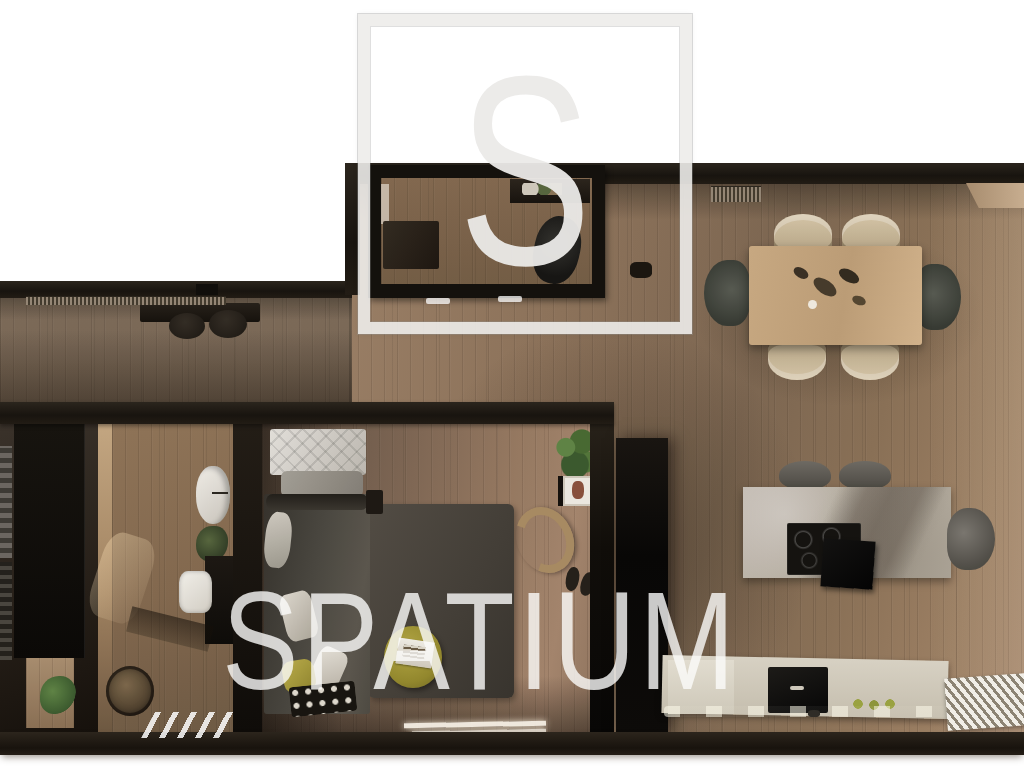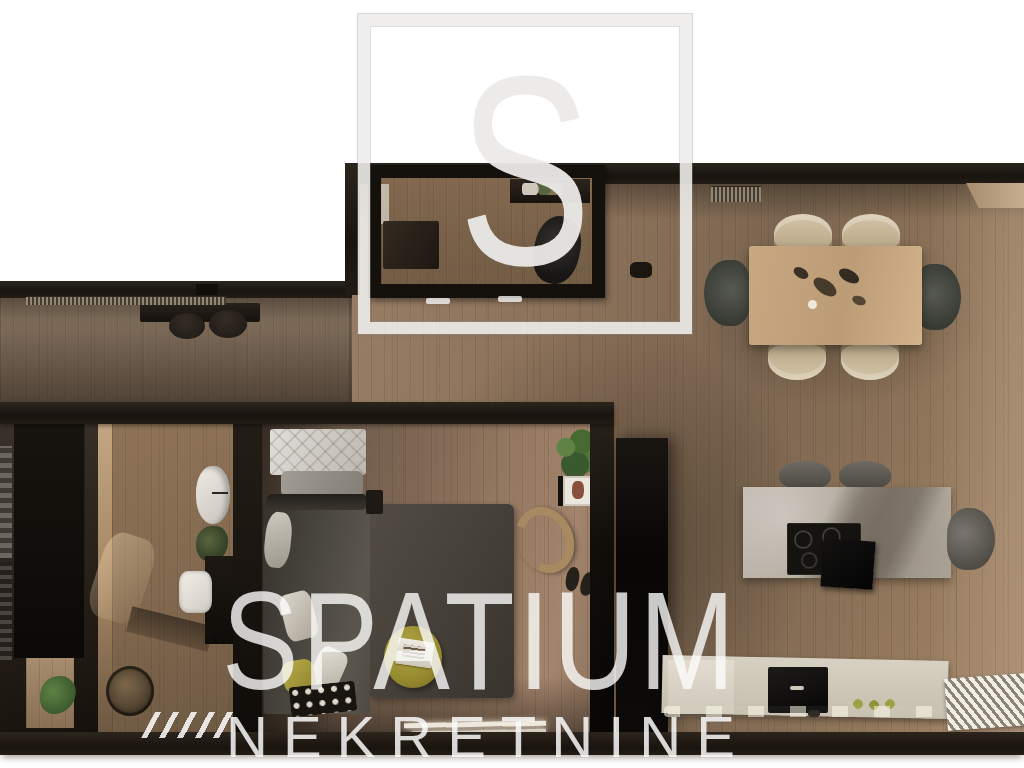--- a/index.html
+++ b/index.html
@@ -179,17 +179,15 @@
   <div class="abs" style="left:404px;top:722px;width:142px;height:5px;background:rgba(255,250,238,.9);box-shadow:0 0 6px rgba(255,245,225,.9);transform:rotate(-1deg);"></div>
   <div class="abs" style="left:412px;top:730px;width:134px;height:4px;background:rgba(255,250,238,.75);box-shadow:0 0 5px rgba(255,245,225,.8);transform:rotate(-1deg);"></div>
   <div class="abs wall" style="left:0;top:732px;width:1024px;height:23px;background:linear-gradient(180deg,#2b241b,#17120c 70%,#241d14);box-shadow:0 4px 7px -2px rgba(60,45,30,.5);"></div>
   <div class="abs" style="left:148px;top:712px;width:80px;height:26px;transform:skewX(-28deg);background:repeating-linear-gradient(90deg,rgba(255,255,255,.85) 0 6px,transparent 6px 18px);"></div>
 
   <div class="abs wm-frame" style="left:358px;top:14px;width:310px;height:296px;z-index:50;"></div>
   <div class="abs" style="left:358px;top:6px;width:334px;height:330px;z-index:51;
        font-size:270px;line-height:330px;text-align:center;color:rgba(236,235,233,.95);transform:scaleX(.74);transform-origin:50% 50%;">S</div>
   <div class="abs wm" style="left:222px;top:560px;width:700px;height:150px;z-index:52;
        font-size:140px;letter-spacing:4px;transform:scaleX(.82);transform-origin:0 0;white-space:nowrap;">SPATIUM</div>
-  <div class="abs wm" style="left:226px;top:703px;width:700px;height:64px;z-index:52;
-       font-size:58px;letter-spacing:15px;white-space:nowrap;color:rgba(252,252,251,.85);">NEKRETNINE</div>
 
  </div>
 </div>
 
 </body></html>

